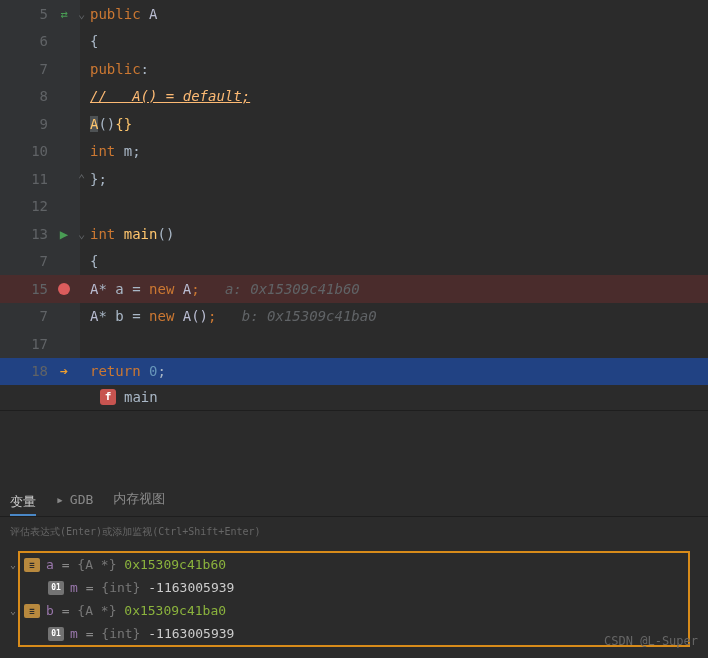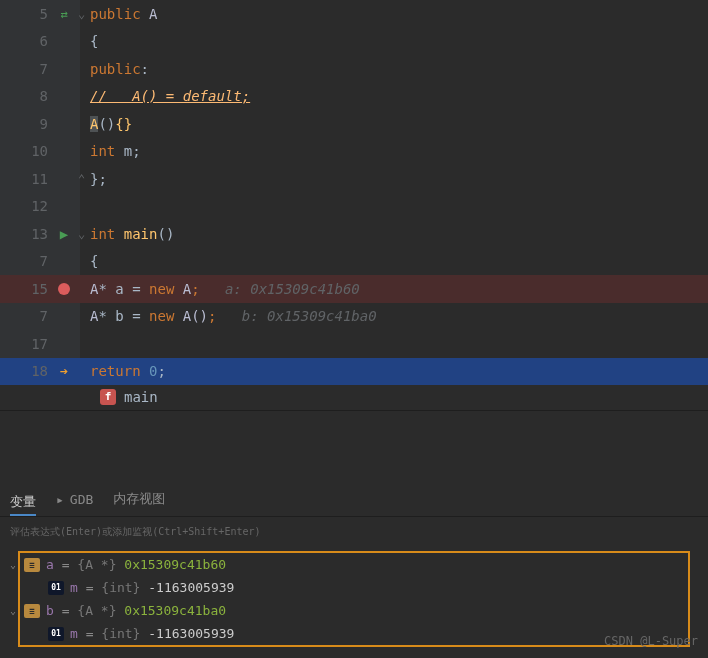--- a/index.html
+++ b/index.html
@@ -104,21 +104,21 @@
       width: 16px;
       height: 14px;
       display: flex;
       align-items: center;
       justify-content: center;
       border-radius: 2px;
       font-size: 9px;
       font-weight: bold;
     }
     .icon-struct { background: #b8893e; color: #2b2b2b; }
-    .icon-int { background: #0f172a; color: white; font-size: 8px; }
+    .icon-int { background: #737373; color: white; font-size: 8px; }
     .var-name { color: #9876aa; }
     .var-eq { color: #888; }
     .var-type { color: #777; }
     .var-addr { color: #8bb33d; }
     .var-val { color: #ccc; }
     .watermark {
       position: absolute;
       right: 10px;
       bottom: 10px;
       color: #666;

